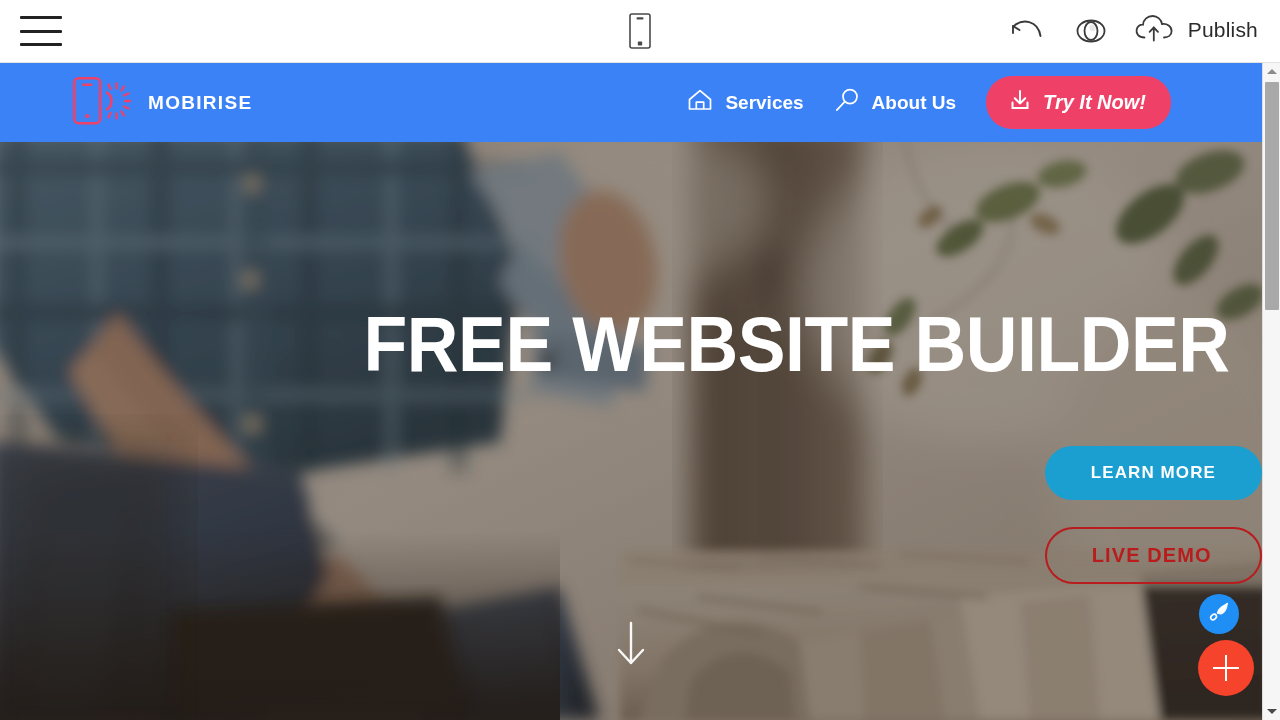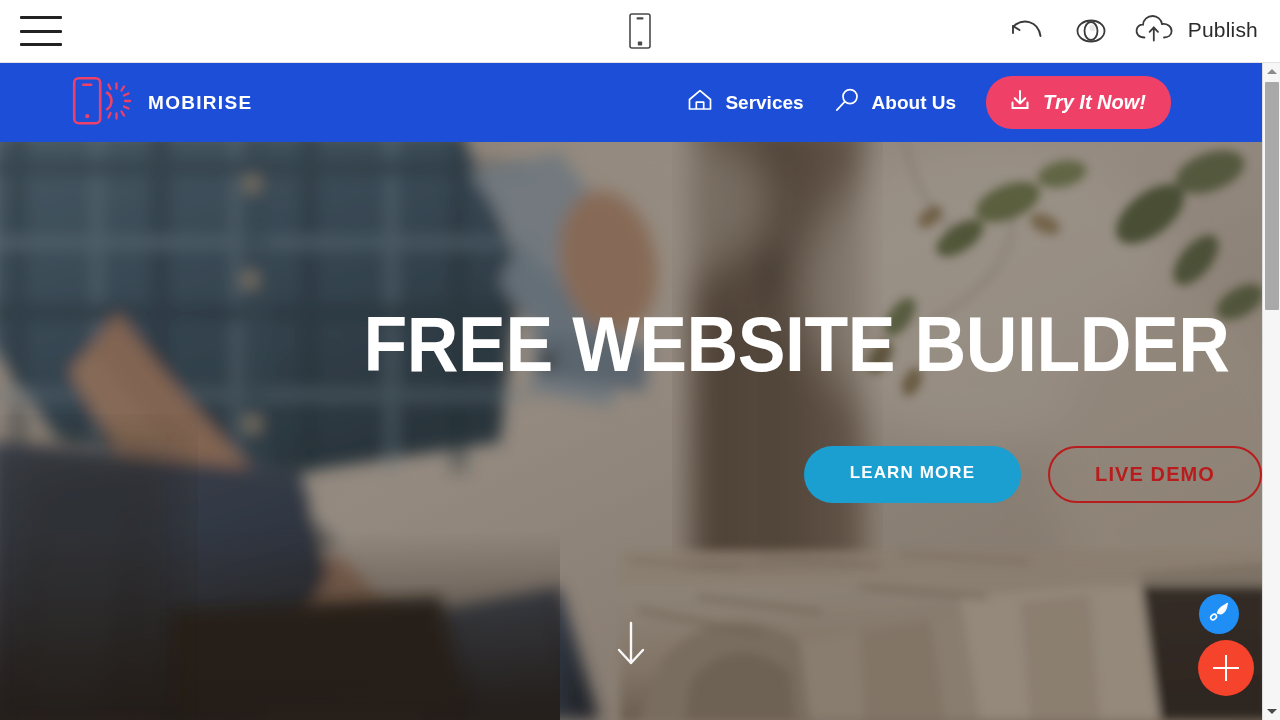--- a/index.html
+++ b/index.html
@@ -40,21 +40,21 @@
     display: flex; align-items: flex-start; gap: 20px;
   }
   .tb-icon { width: 44px; height: 40px; display: flex; align-items: center; justify-content: center; cursor: pointer; }
   .publish-group { display: flex; align-items: center; gap: 9px; cursor: pointer; }
   .publish-label { font-size: 21px; color: #2b2b2b; letter-spacing: .2px; }
 
   
   .site-navbar {
     position: absolute; top: 63px; left: 0;
     width: 1262px; height: 79px;
-    background: #1d4ed8;
+    background: #3b82f6;
     display: flex; align-items: center;
     z-index: 30;
   }
   .brand { position: absolute; left: 72px; display: flex; align-items: center; gap: 14px; cursor: pointer; }
   .brand-name {
     color: #ffffff; font-size: 19px; font-weight: bold;
     letter-spacing: 1.3px;
   }
   .nav-links {
     position: absolute; right: 91px;
@@ -95,21 +95,21 @@
     color: #ffffff;
     font-family: "Liberation Sans", sans-serif;
     font-weight: bold;
     font-size: 77px;
     line-height: 1;
     letter-spacing: -0.5px;
     transform: scaleX(0.93);
     text-align: center;
     white-space: nowrap;
   }
-  .hero-buttons { display: flex; gap: 27px; margin-top: 63px; }
+  .hero-buttons { display: flex; gap: 27px; margin-top: 63px; flex-direction: column; }
   .btn-learn {
     background: #1b9ed0;
     color: #fff; font-size: 17px; font-weight: bold; letter-spacing: 1.1px;
     border-radius: 32px; padding: 17px 46px; cursor: pointer; white-space: nowrap;
   }
   .btn-demo {
     background: transparent; border: 2px solid #b91c1c;
     color: #b91c1c; font-size: 20px; font-weight: bold; letter-spacing: 1.1px;
     border-radius: 32px; padding: 15px 45px; cursor: pointer; white-space: nowrap;
   }

